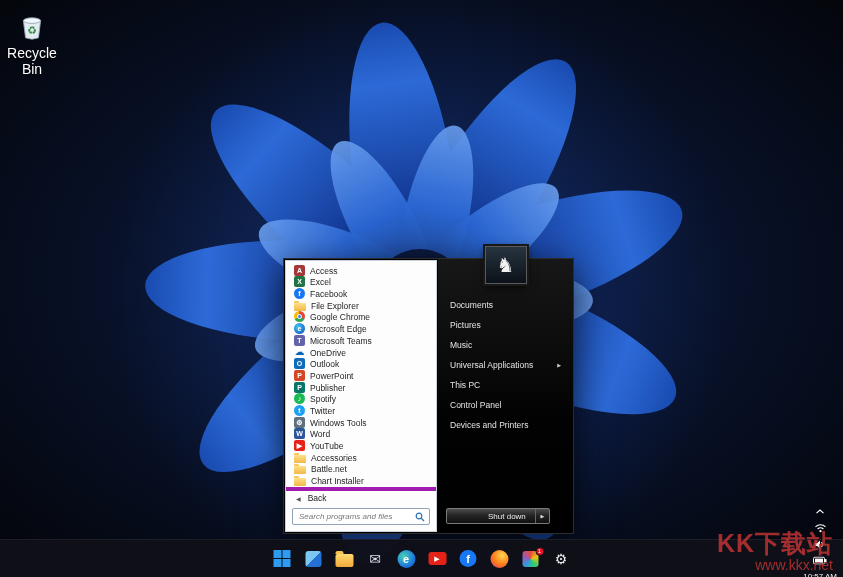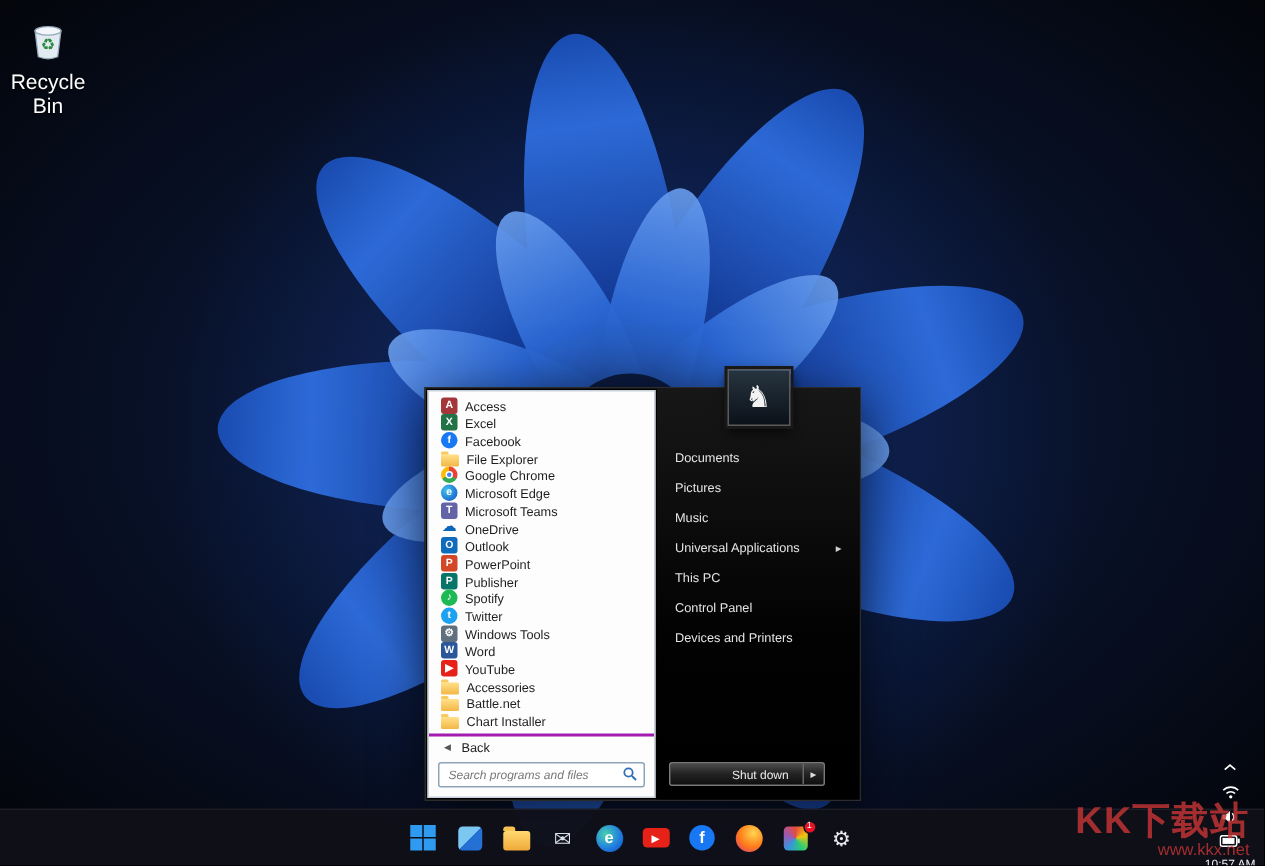--- a/index.html
+++ b/index.html
@@ -23,21 +23,21 @@
   .prog-icon.circle{border-radius:50%;}
   .prog-icon.glyph{background:transparent !important;font-weight:normal;font-size:10px;}
   .prog-icon.edge{border-radius:50%;background:radial-gradient(circle at 35% 35%,#45c5ef,#1b6fd0 70%,#0c4da8);}
   .prog-icon.chrome{border-radius:50%;background:conic-gradient(#ea4335 0 120deg,#34a853 120deg 240deg,#fbbc05 240deg 360deg);position:relative;}
   .prog-icon.chrome::after{content:"";position:absolute;left:3px;top:3px;right:3px;bottom:3px;
     background:#4285f4;border:1px solid #fff;border-radius:50%;}
   .prog-icon.folder{position:relative;width:12px;height:8px;background:linear-gradient(#ffe08a,#f3b746);
     border-radius:1px;margin-top:3px;flex:0 0 12px;}
   .prog-icon.folder::before{content:"";position:absolute;top:-2px;left:0;width:5px;height:2px;
     background:#f7ca5e;border-radius:1px 1px 0 0;}
-  .back-row{border-top:2px solid #a21caf;height:14px;display:flex;align-items:center;gap:7px;
+  .back-row{border-top:4px solid #a21caf;height:14px;display:flex;align-items:center;gap:7px;
     padding-left:10px;font-size:8.5px;color:#222;}
   .back-arrow{font-size:6px;color:#555;}
   .search-row{padding:3px 6px 6px 6px;}
   .search-box{height:15px;border:1px solid #8ea4b8;border-radius:2px;background:#fff;
     display:flex;align-items:center;padding:0 4px;gap:3px;}
   .search-box input{border:none;outline:none;flex:1;min-width:0;font-size:8px;
     color:#444;background:transparent;font-family:"Liberation Sans",sans-serif;}
   .search-box input::placeholder{color:#777;font-style:italic;}
   .menu-right{flex:1;background:linear-gradient(#171717,#020202 60%,#000);position:relative;
     display:flex;flex-direction:column;padding-top:36px;box-sizing:border-box;}
@@ -86,21 +86,21 @@
     background:#e81224;color:#fff;font-size:6px;display:flex;align-items:center;
     justify-content:center;border:1px solid #0f1019;box-sizing:border-box;}
   .tb-tray{position:absolute;right:6px;top:50%;transform:translateY(-50%);
     display:flex;align-items:center;gap:7px;color:#fff;flex-direction:column;}
   .tray-ico{display:flex;align-items:center;justify-content:center;}
   .tray-clock{font-size:8px;line-height:1.3;text-align:right;color:#f2f2f2;}
   
   .watermark{position:absolute;right:10px;bottom:4px;z-index:60;text-align:right;
     color:rgba(196,52,52,.82);pointer-events:none;}
   .watermark .wm-1{font-size:25px;font-weight:bold;letter-spacing:1px;line-height:1;}
-  .watermark .wm-2{font-size:11px;margin-top:1px;}
+  .watermark .wm-2{font-size:14px;margin-top:1px;}
 </style>
 </head>
 <body>
 
 <div class="screen">
 
   <svg class="wallpaper" width="843" height="577" viewBox="0 0 843 577">
     <defs>
       <radialGradient id="bgGlow" cx="50%" cy="48%" r="68%">
         <stop offset="0%" stop-color="#101f45"></stop>

